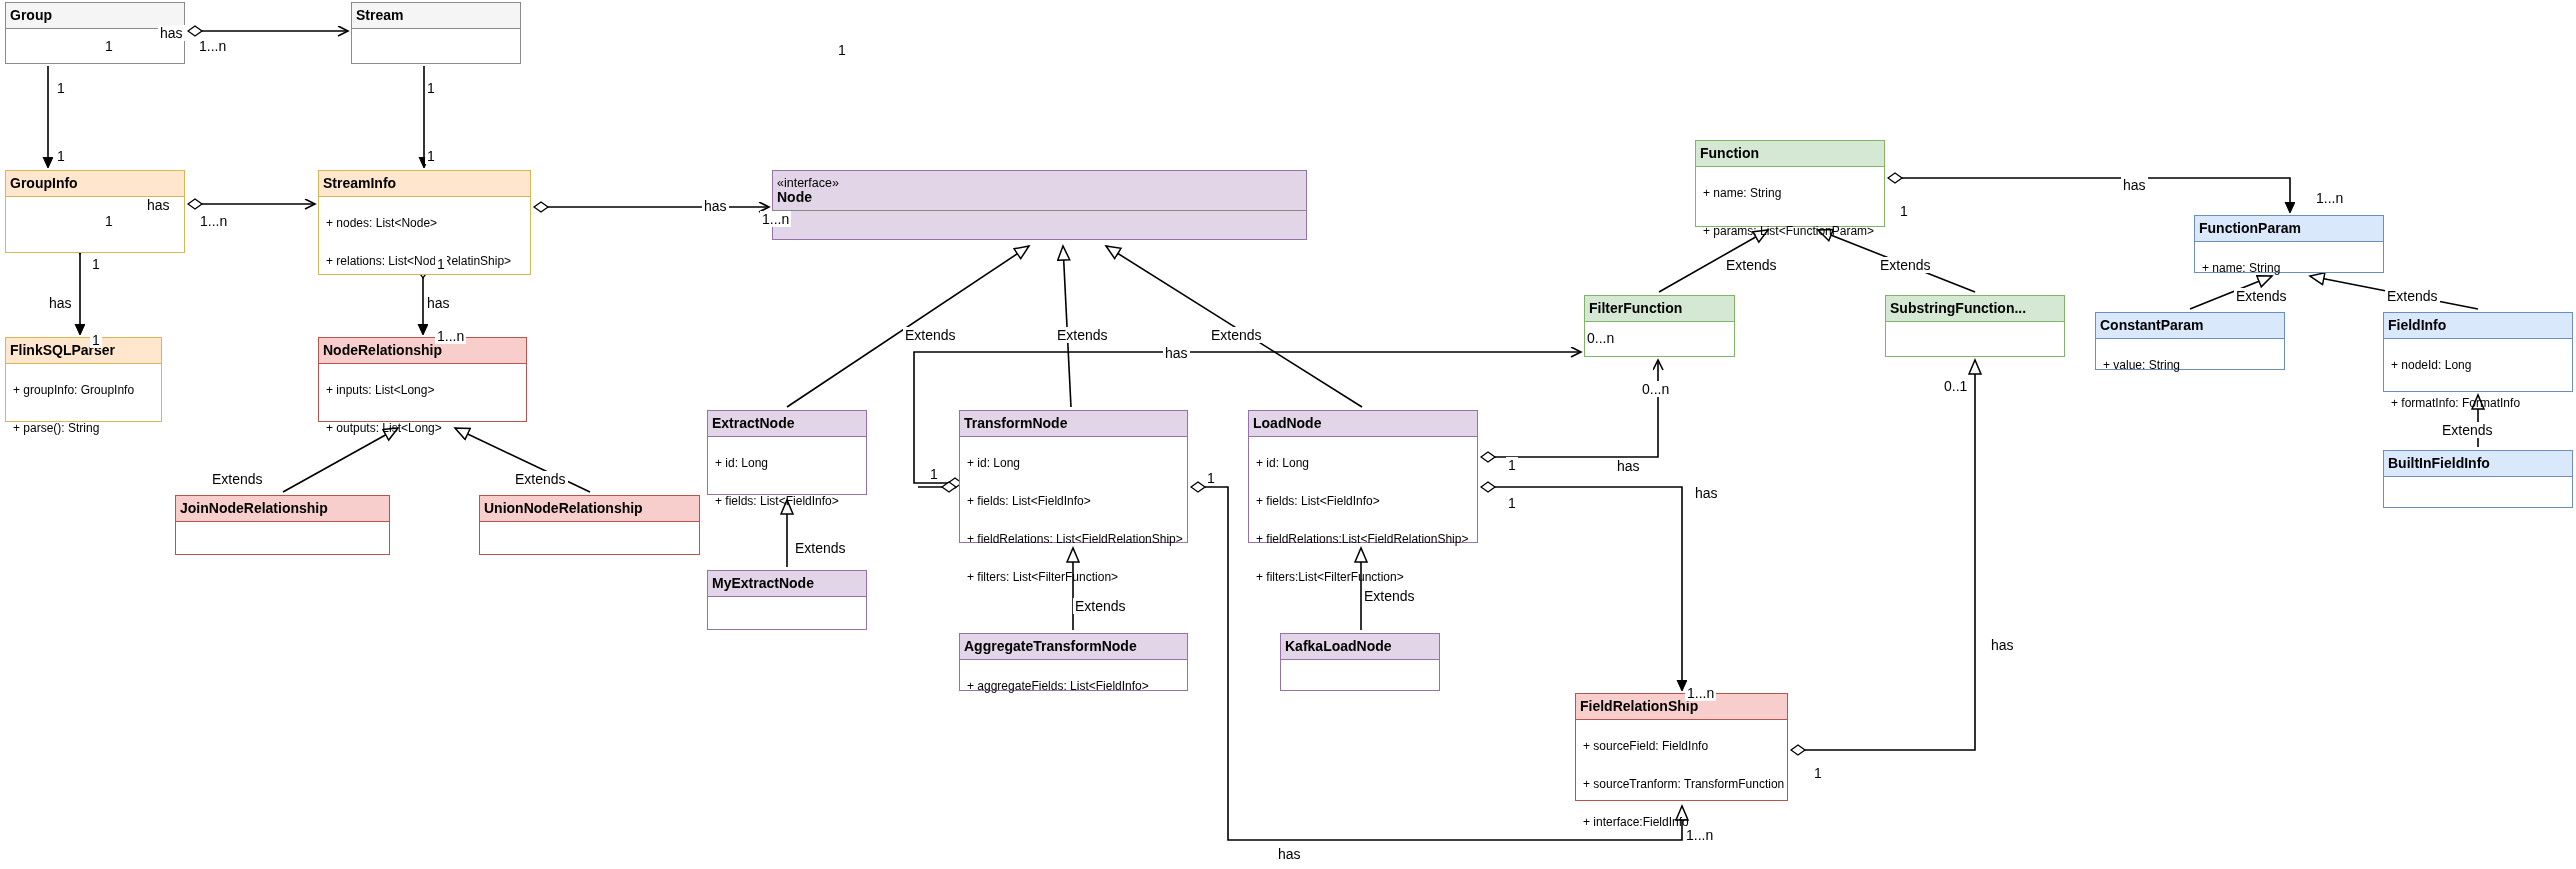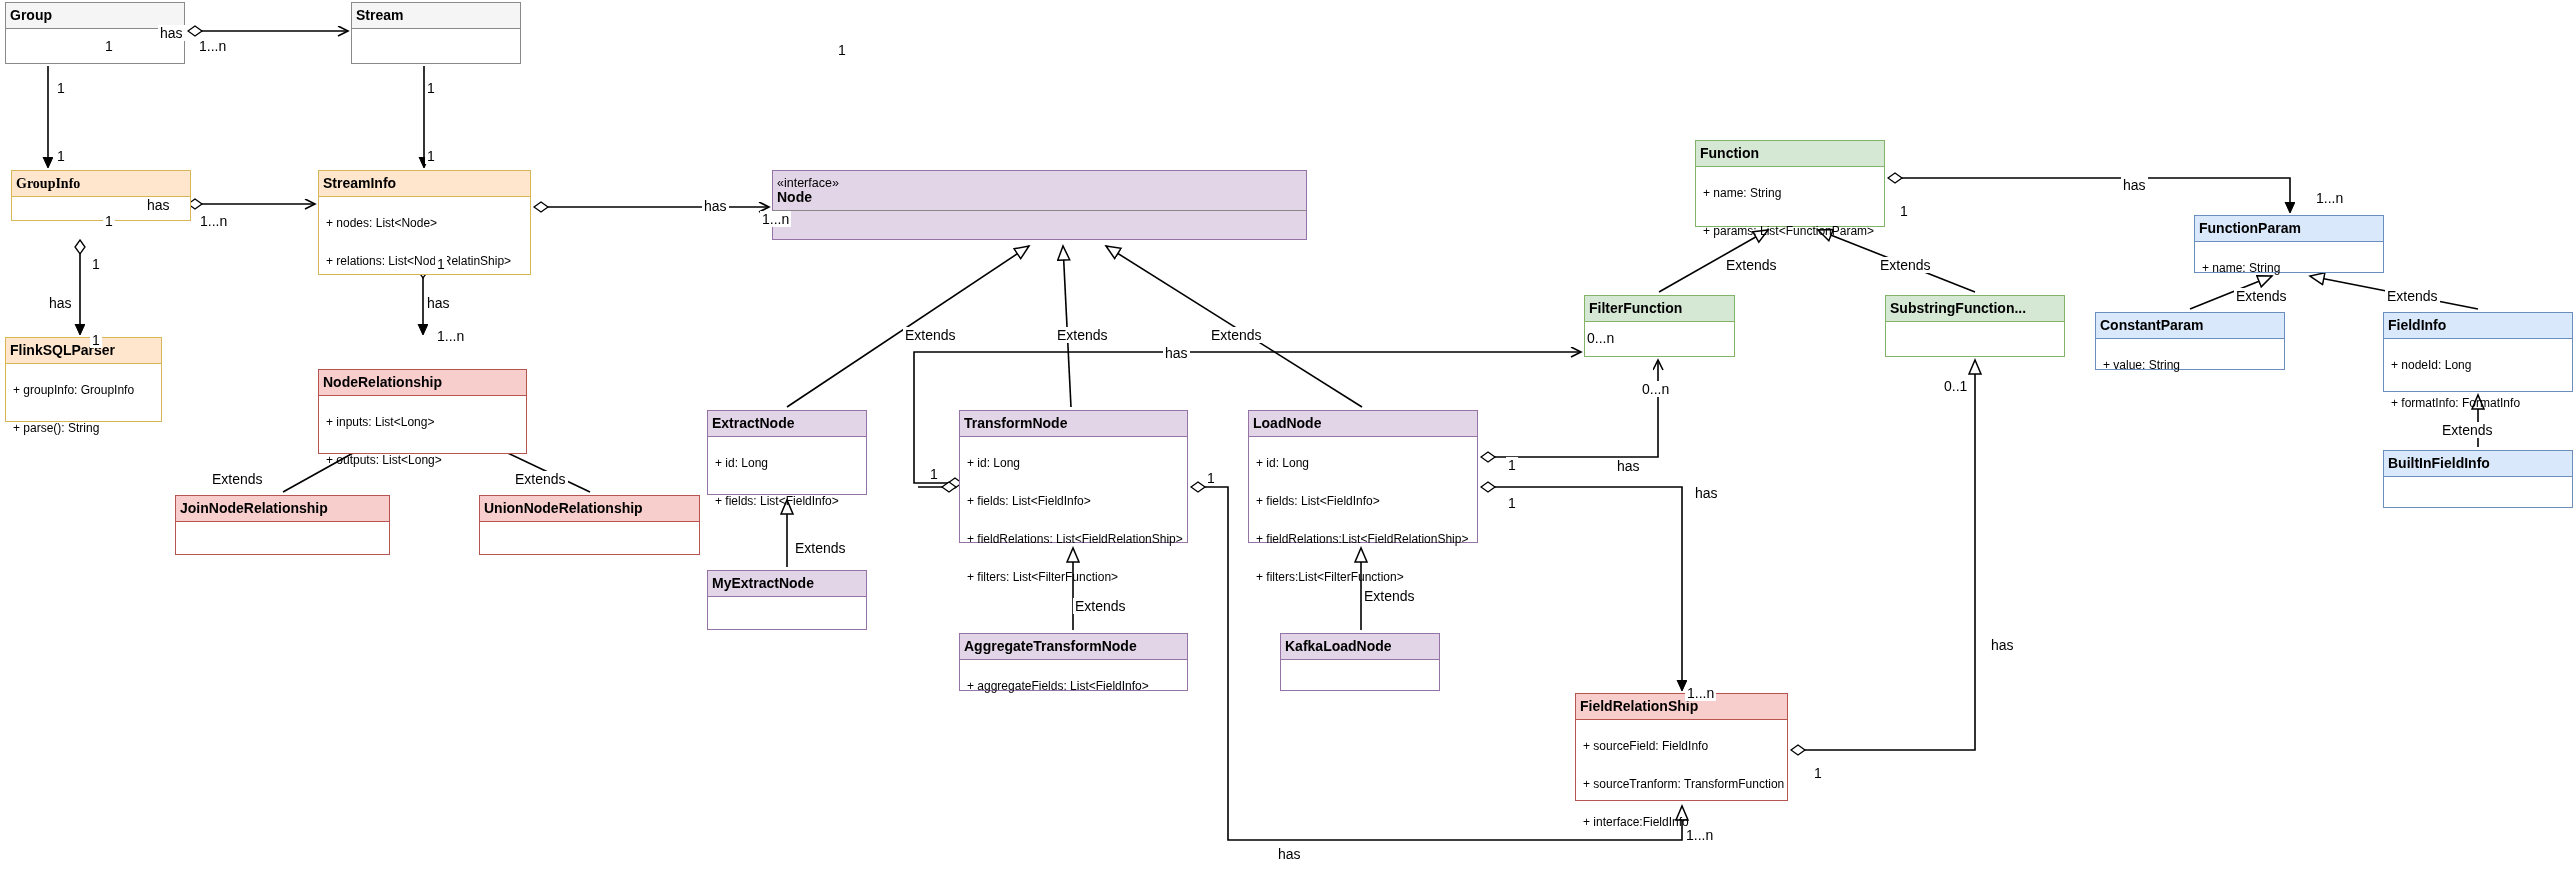--- a/index.html
+++ b/index.html
@@ -107,39 +107,39 @@
 
   <div id="boxes">
       <div class="cls p-gray empty" style="left: 5px; top: 2px; width: 180px; height: 62px;">
         <div class="hdr"><span>Group</span></div>
         <div class="body"></div>
       </div>
       <div class="cls p-gray empty" style="left: 351px; top: 2px; width: 170px; height: 62px;">
         <div class="hdr"><span>Stream</span></div>
         <div class="body"></div>
       </div>
-      <div class="cls p-orange empty" style="left: 11px; top: 170px; width: 180px; height: 51px; font-family: Liberation Serif, serif;">
+      <div class="cls p-orange empty" style="left: 5px; top: 170px; width: 180px; height: 83px;">
         <div class="hdr"><span>GroupInfo</span></div>
         <div class="body"></div>
       </div>
       <div class="cls p-orange" style="left: 318px; top: 170px; width: 213px; height: 105px;">
         <div class="hdr"><span>StreamInfo</span></div>
         <div class="body">
           <div class="attr">+ nodes: List&lt;Node&gt;</div>
           <div class="attr">+ relations: List&lt;NodeRelatinShip&gt;</div>
         </div>
       </div>
       <div class="cls p-orange" style="left: 5px; top: 337px; width: 157px; height: 85px;">
         <div class="hdr"><span>FlinkSQLParser</span></div>
         <div class="body">
           <div class="attr">+ groupInfo: GroupInfo</div>
           <div class="attr">+ parse(): String</div>
         </div>
       </div>
-      <div class="cls p-red" style="left: 318px; top: 337px; width: 209px; height: 85px; margin-top: 32px;">
+      <div class="cls p-red" style="left: 318px; top: 337px; width: 209px; height: 85px;">
         <div class="hdr"><span>NodeRelationship</span></div>
         <div class="body">
           <div class="attr">+ inputs: List&lt;Long&gt;</div>
           <div class="attr">+ outputs: List&lt;Long&gt;</div>
         </div>
       </div>
       <div class="cls p-red empty" style="left: 175px; top: 495px; width: 215px; height: 60px;">
         <div class="hdr"><span>JoinNodeRelationship</span></div>
         <div class="body"></div>
       </div>

